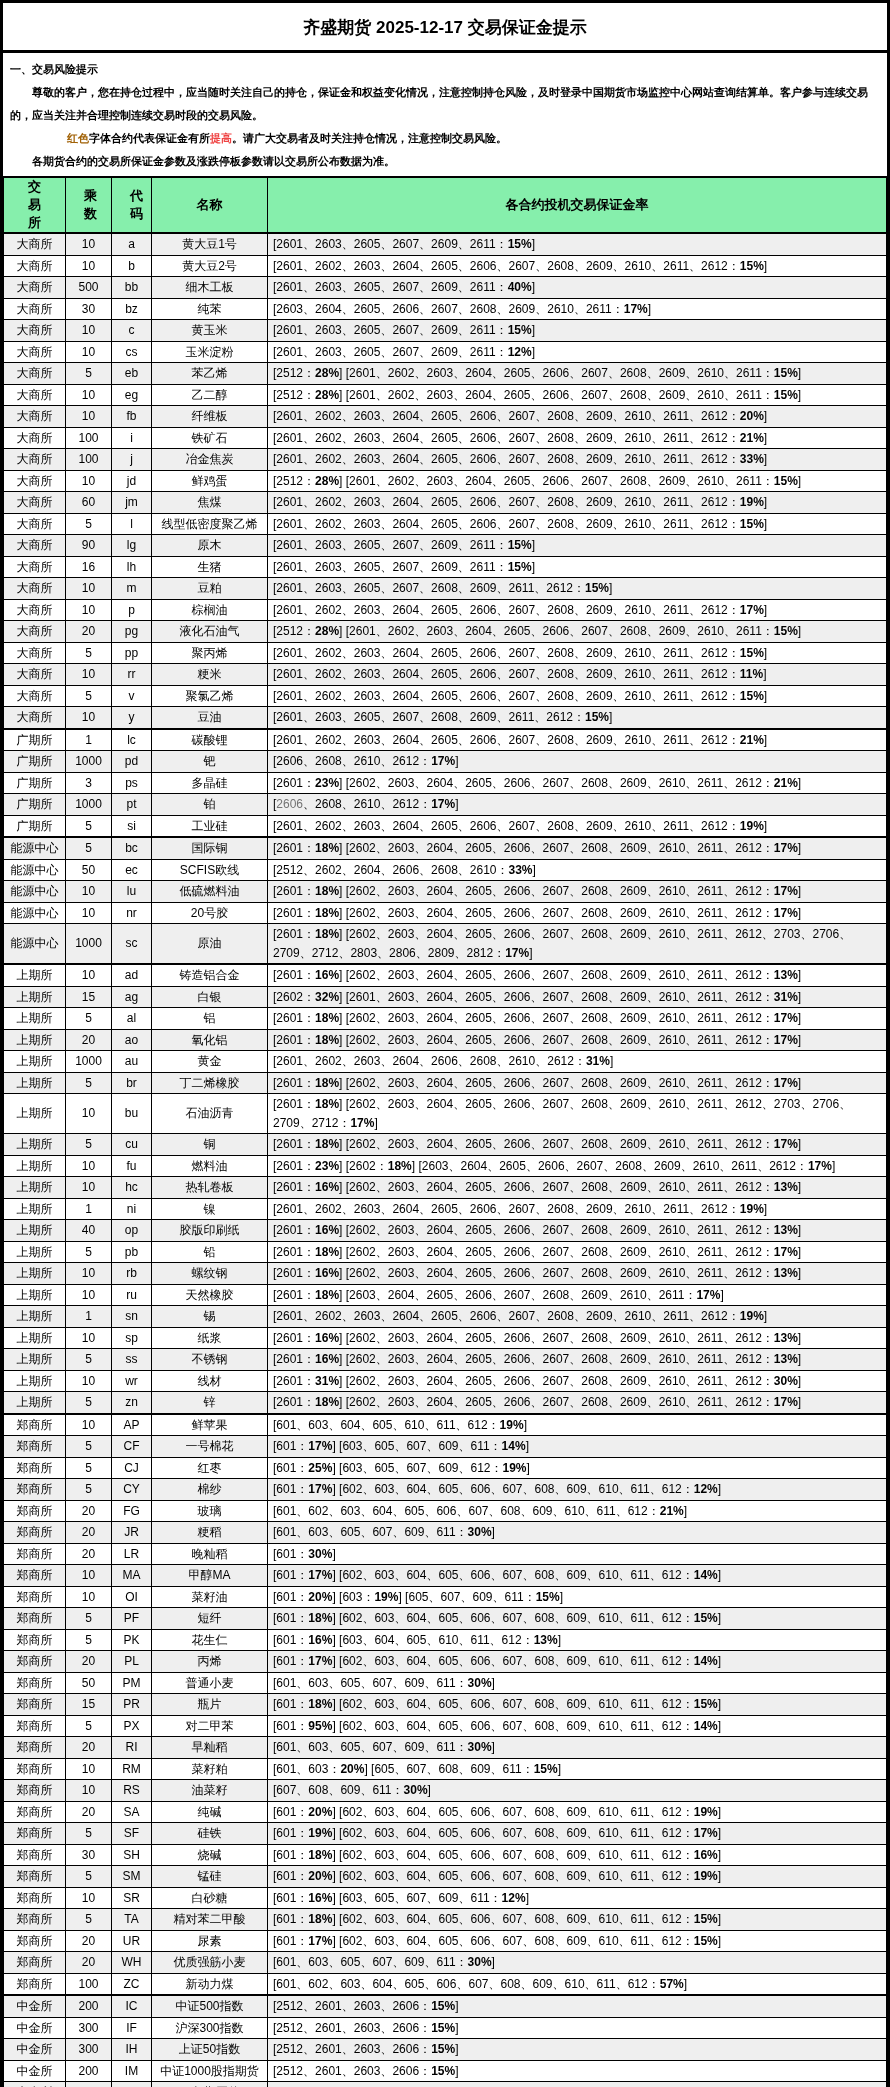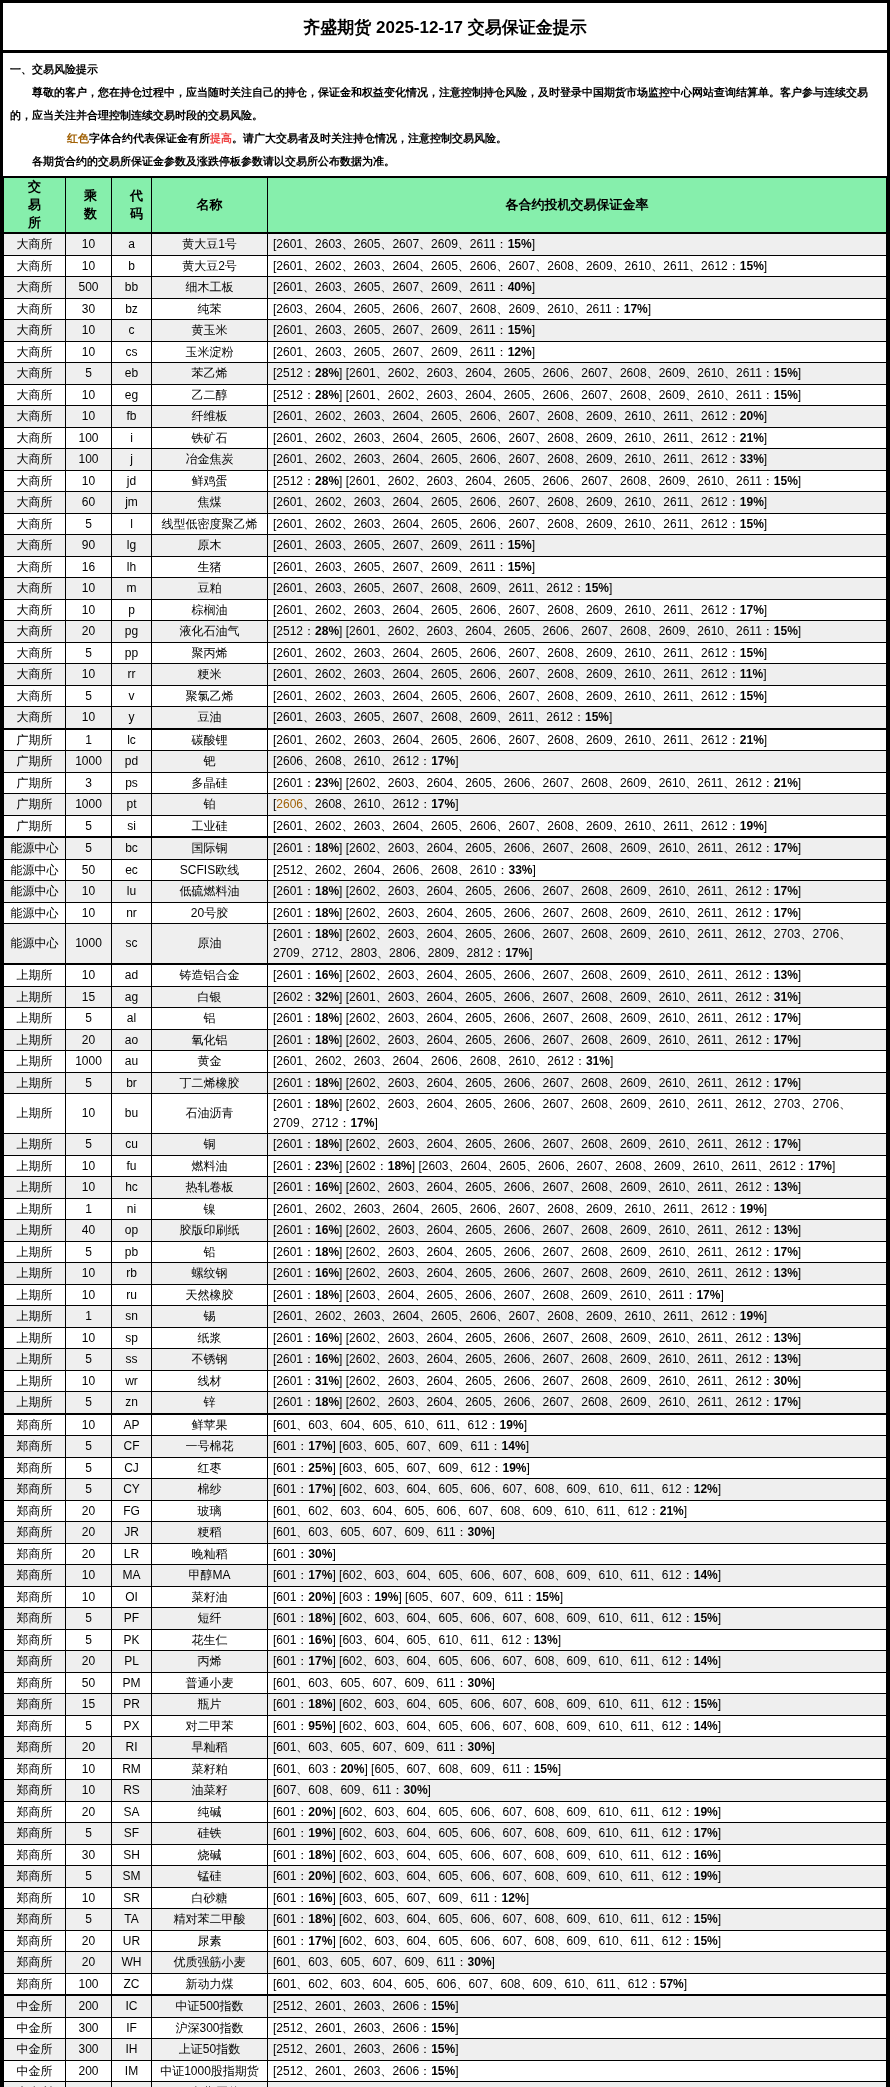--- a/index.html
+++ b/index.html
@@ -244,21 +244,21 @@
       <td>3</td>
       <td>ps</td>
       <td>多晶硅</td>
       <td class="rate">[2601：<b>23%</b>]  [2602、2603、2604、2605、2606、2607、2608、2609、2610、2611、2612：<b>21%</b>]</td>
     </tr>
         <tr class="alt">
       <td>广期所</td>
       <td>1000</td>
       <td>pt</td>
       <td>铂</td>
-      <td class="rate">[<span style="color:#a16207">2606</span>、2608、2610、2612：<b>17%</b>]</td>
+      <td class="rate">[<span style="color:#737373">2606</span>、2608、2610、2612：<b>17%</b>]</td>
     </tr>
         <tr class="group-end">
       <td>广期所</td>
       <td>5</td>
       <td>si</td>
       <td>工业硅</td>
       <td class="rate">[2601、2602、2603、2604、2605、2606、2607、2608、2609、2610、2611、2612：<b>19%</b>]</td>
     </tr>
         <tr class="alt">
       <td>能源中心</td>

